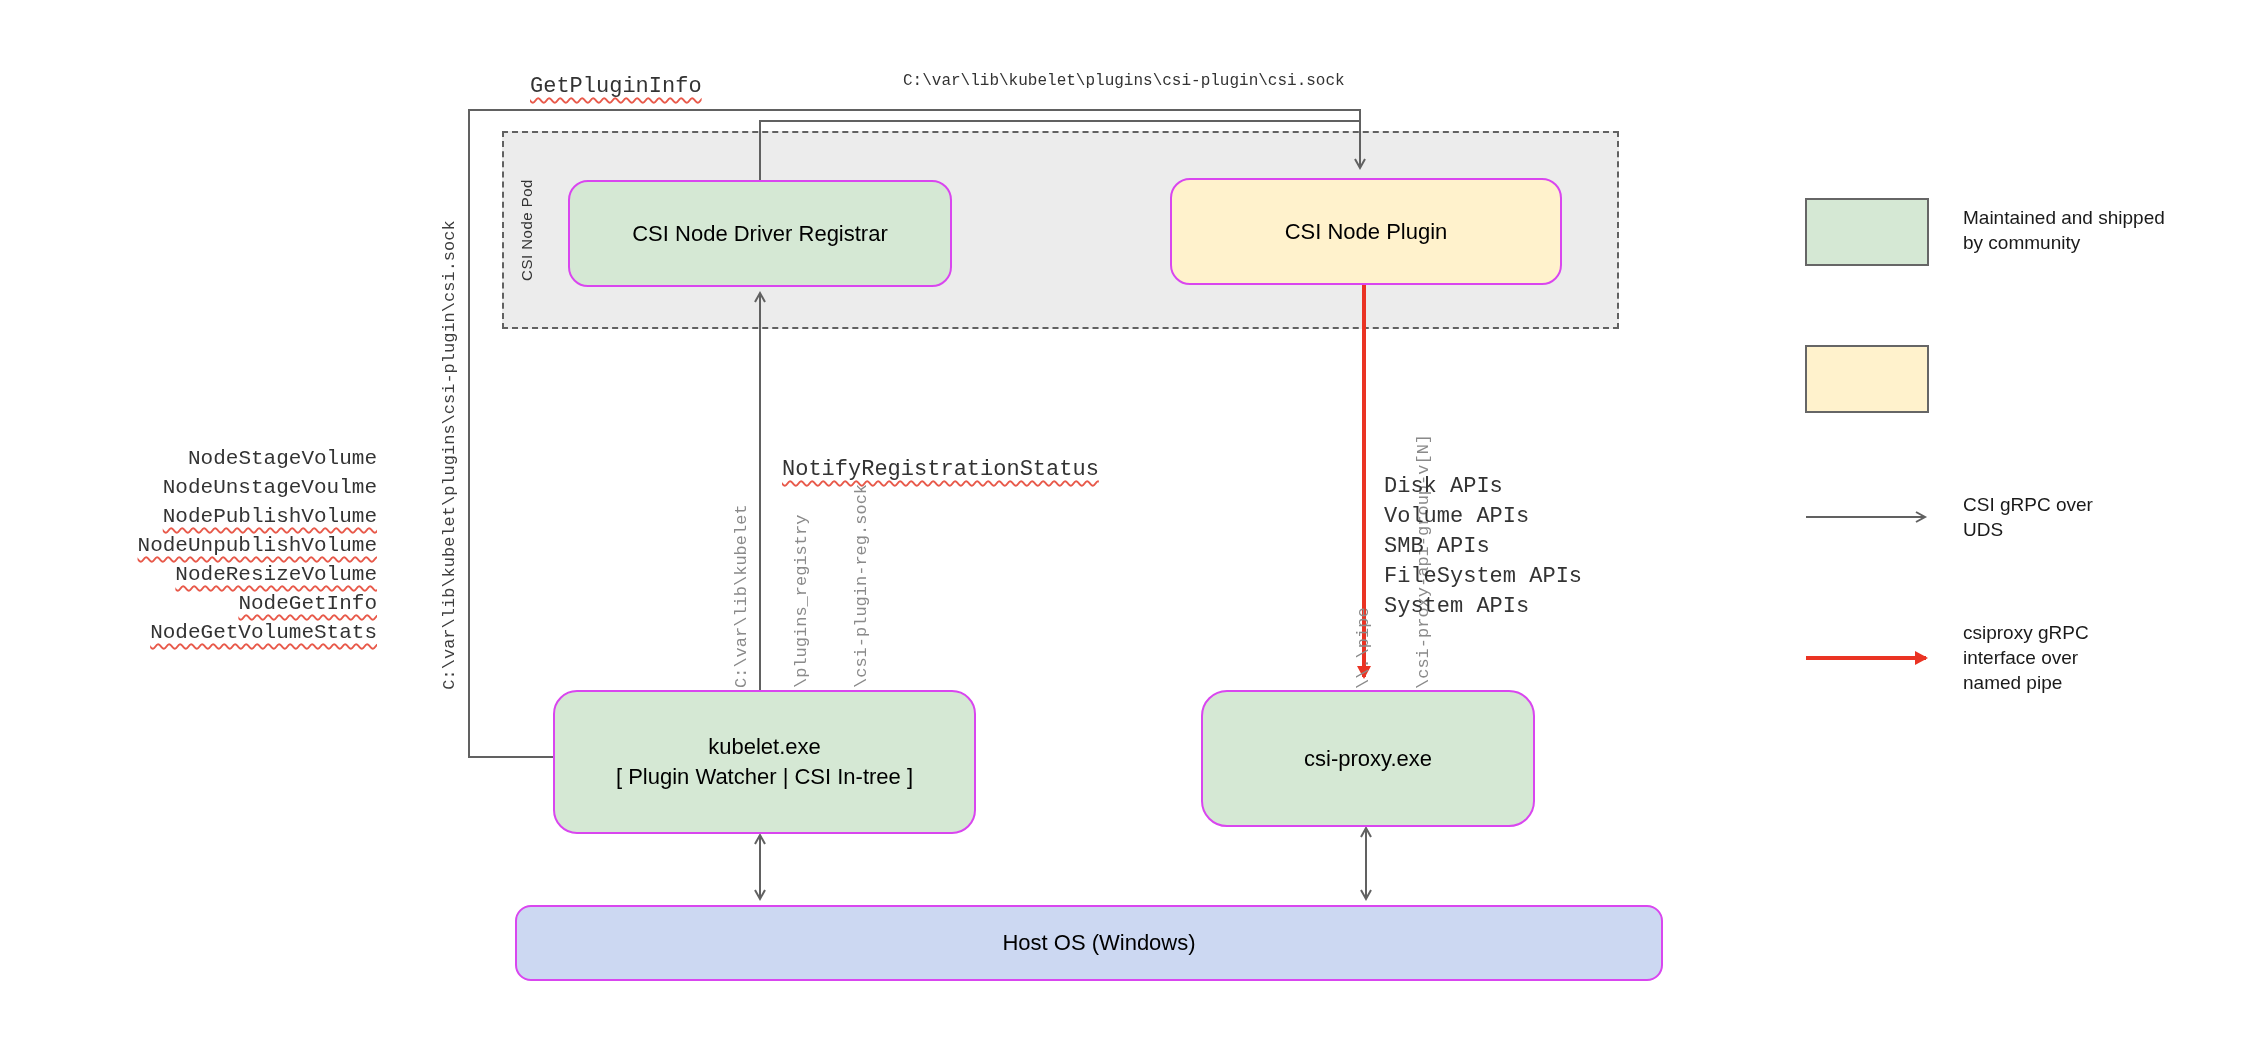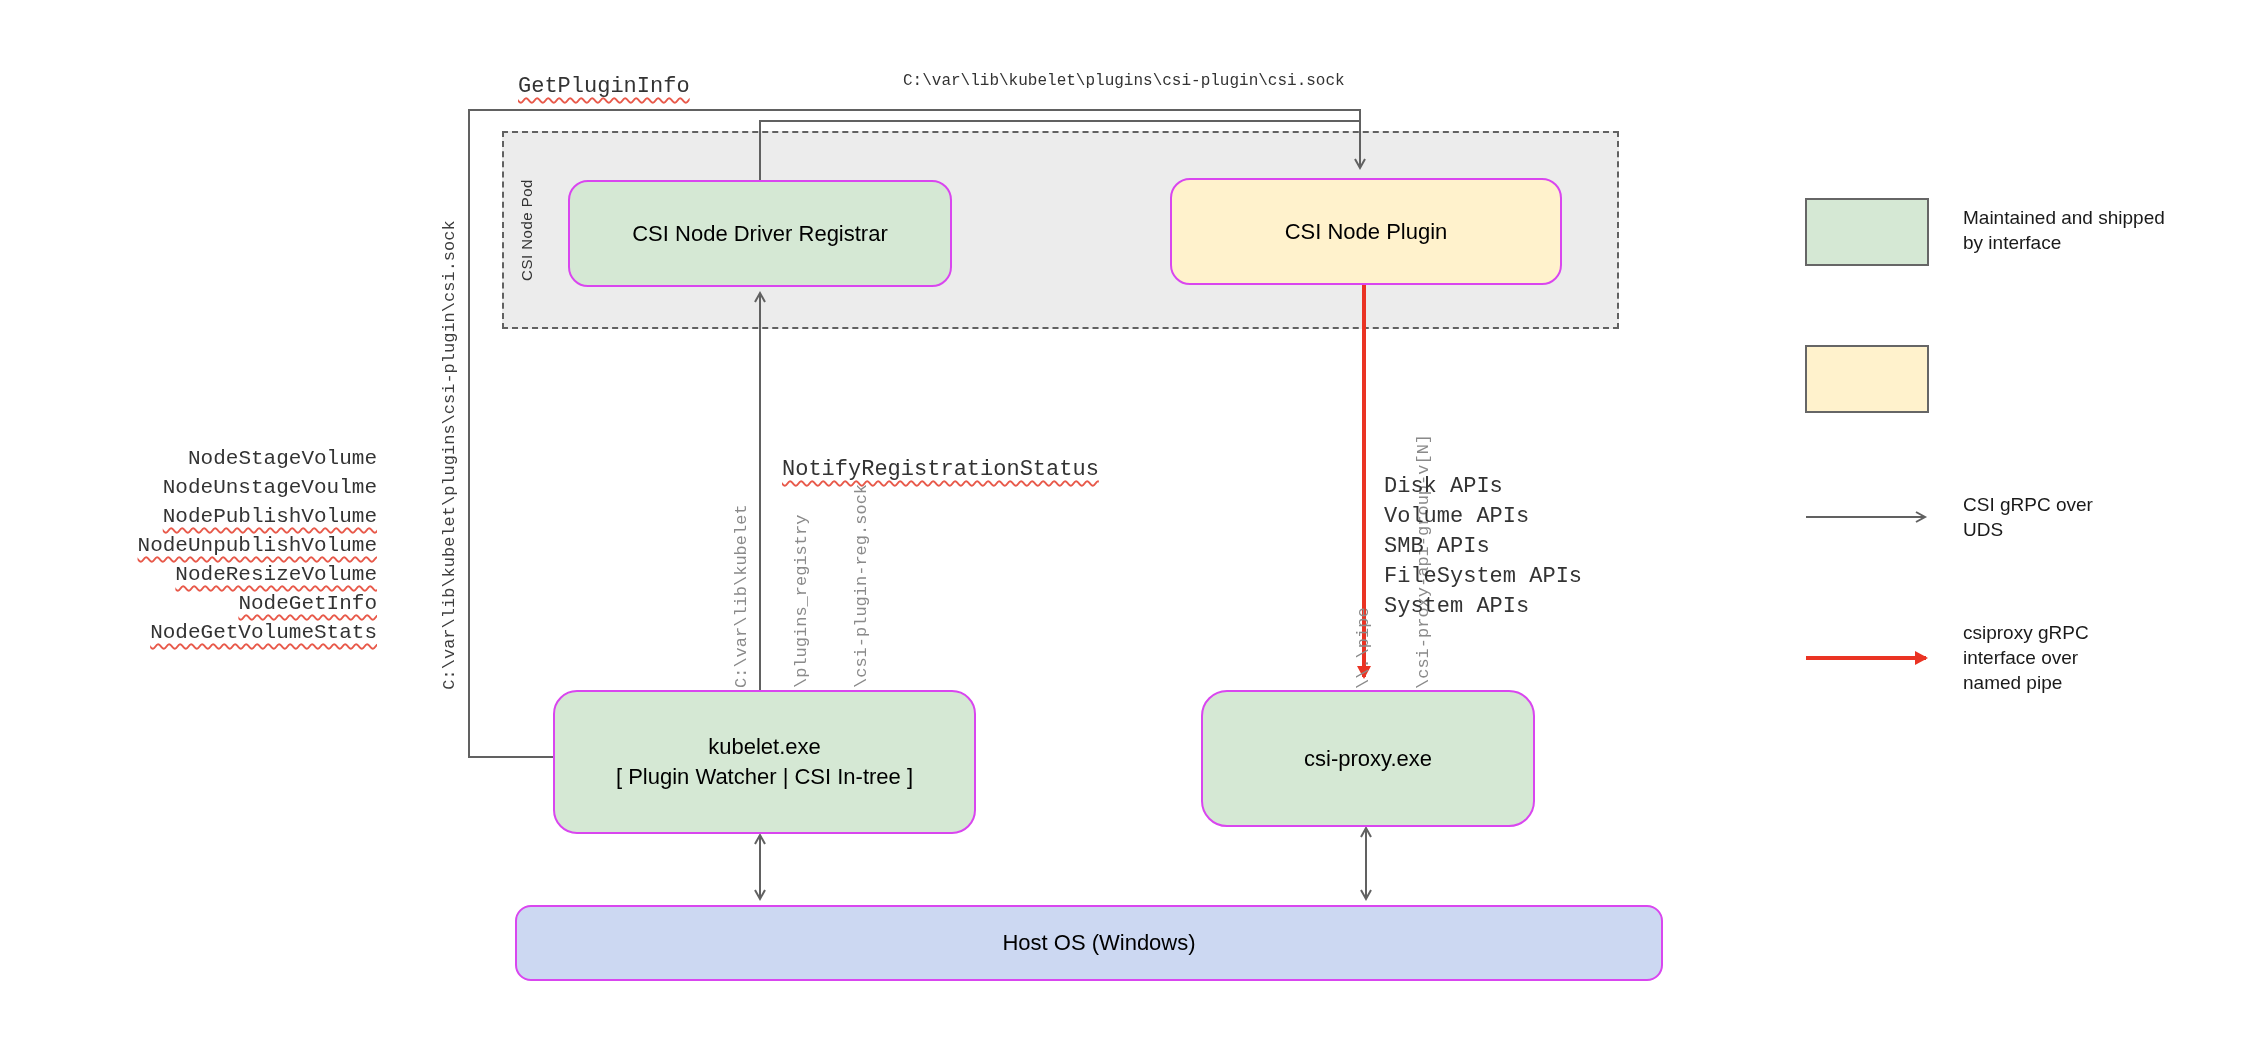--- a/index.html
+++ b/index.html
@@ -92,21 +92,21 @@
   </div>
 
   <div class="nodebox green" style="left:1201px; top:690px; width:330px; height:133px; border-radius:26px;">
     <span>csi-proxy.exe</span>
   </div>
 
   <div class="nodebox blue" style="left:515px; top:905px; width:1124px; height:72px; border-radius:16px;padding-left:20px;">
     <span>Host OS (Windows)</span>
   </div>
 
-  <div class="abs mono mono-big sq" style="left:518px; top:72px;">GetPluginInfo</div>
+  <div class="abs mono mono-big sq" style="left:530px; top:72px;">GetPluginInfo</div>
 
   <div class="abs mono" style="left:903px; top:72px; font-size:16px;">C:\var\lib\kubelet\plugins\csi-plugin\csi.sock</div>
 
   <div class="abs rot mono vdark" style="left:216px; top:444px; width:470px; height:22px; text-align:center;">C:\var\lib\kubelet\plugins\csi-plugin\csi.sock</div>
 
   <div class="abs mono mono-big" style="left:782px; top:455px;">
     <div class="sq">NotifyRegistrationStatus</div>
   </div>
 
   <div class="abs rot mono vgray" style="left:617px; top:553px; width:210px; height:60px; text-align:left;">
@@ -132,21 +132,21 @@
     <div>NodeStageVolume</div>
     <div>NodeUnstageVoulme</div>
     <div class="sq">NodePublishVolume</div>
     <div class="sq">NodeUnpublishVolume</div>
     <div class="sq">NodeResizeVolume</div>
     <div class="sq">NodeGetInfo</div>
     <div class="sq">NodeGetVolumeStats</div>
   </div>
 
   <div class="swatch" style="left:1805px; top:198px; background:#d5e8d4;"></div>
-  <div class="legend-text" style="left:1963px; top:205px; width:225px;">Maintained and shipped by interface</div>
+  <div class="legend-text" style="left:1963px; top:205px; width:225px;">Maintained and shipped by community</div>
 
   <div class="swatch" style="left:1805px; top:345px; background:#fff2cc;"></div>
 
   <div class="legend-text" style="left:1963px; top:492px; width:160px;">CSI gRPC over UDS</div>
 
   <div class="legend-text" style="left:1963px; top:620px; width:160px;">csiproxy gRPC interface over named pipe</div>
 
 </div>
 
 </body></html>

